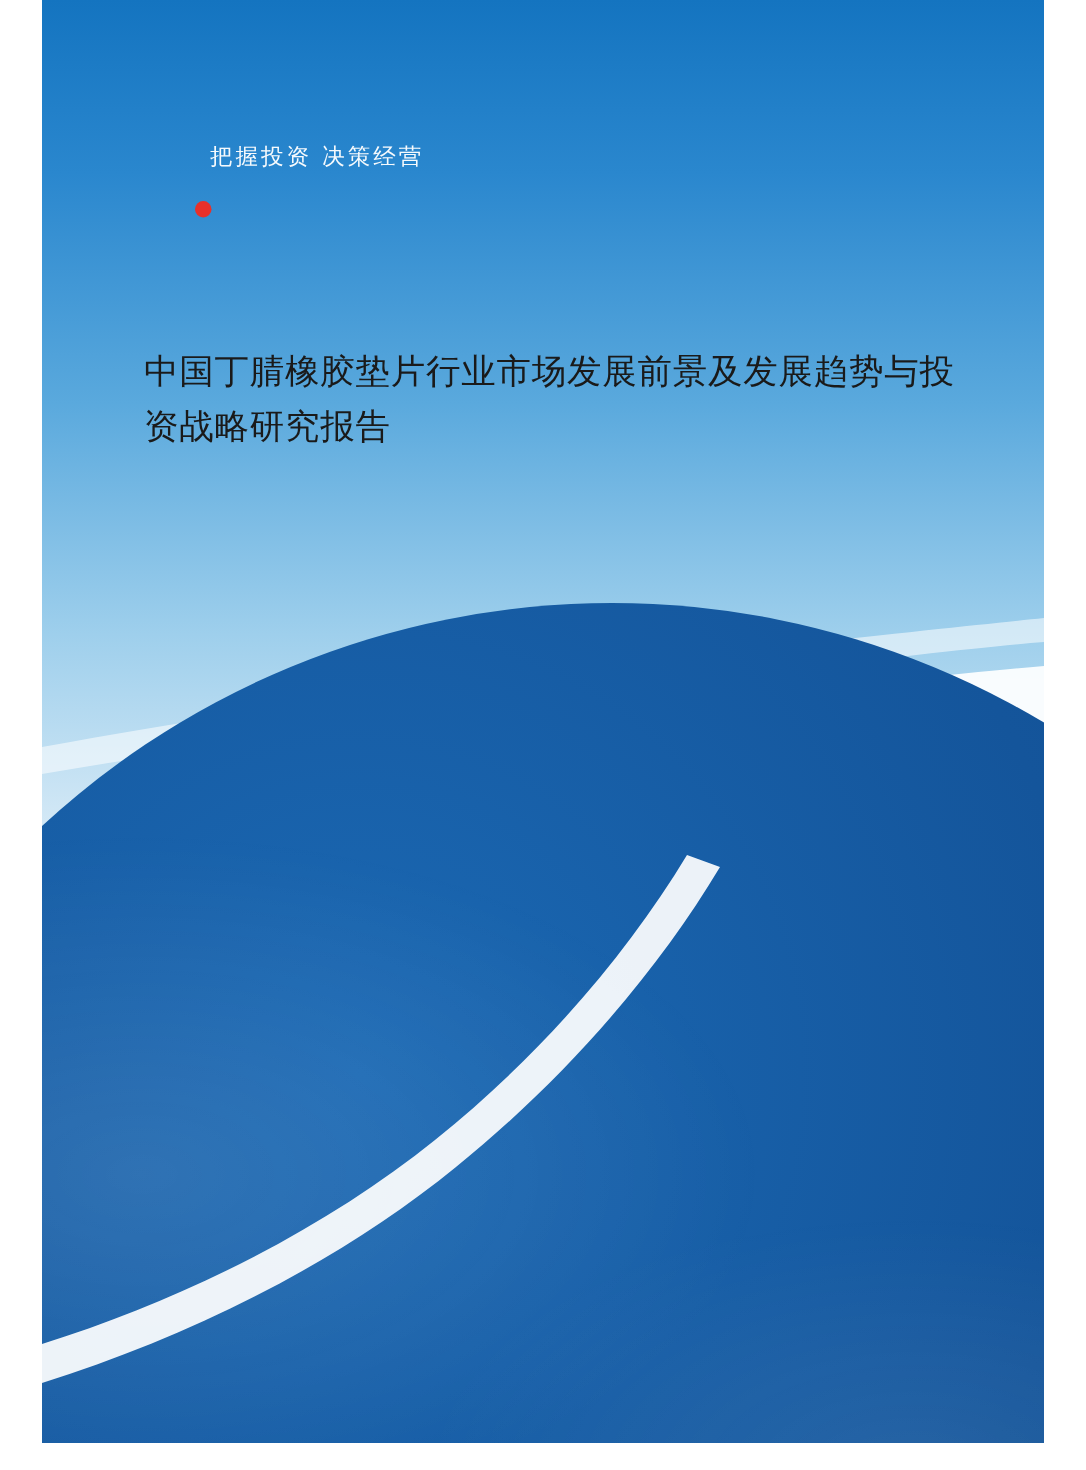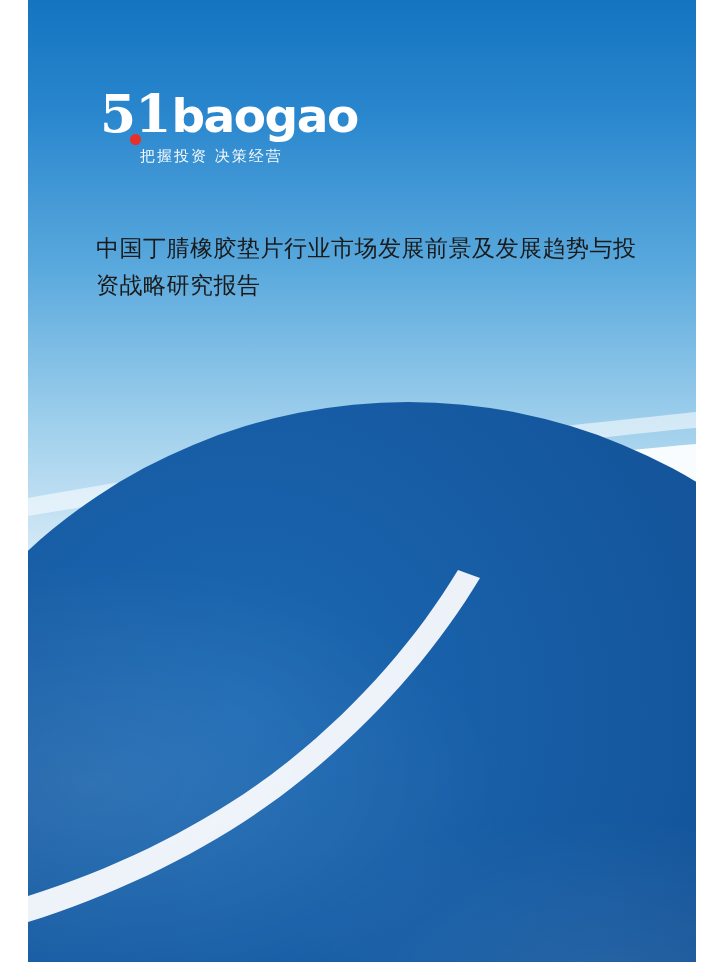--- a/index.html
+++ b/index.html
@@ -161,24 +161,20 @@
     <div class="globe"></div>
     <div class="globe-shade"></div>
 
     <svg class="ribbon" viewBox="0 0 668 962" width="668" height="962" preserveAspectRatio="none" style="top:0;">
       <path d="M0,962 L0,902 C80,876 160,836 226,788 C292,740 346,684 388,628 L668,628 L668,962 Z" fill="none"></path>
       <path d="M0,896 C96,866 190,818 262,760 C334,702 390,636 430,570 L452,578 C410,648 350,718 276,778 C200,840 102,890 0,922 Z" fill="#ffffff" opacity="0.92"></path>
       <path d="M0,962 C110,930 216,876 296,812 C374,750 436,676 478,604 L668,604 L668,962 Z" fill="#0d4686" opacity="0.0"></path>
     </svg>
 
     <div class="brandmark">
-      <div class="brand-row">
-        <span class="brand-51">51</span>
-        <span class="brand-name">baogao</span>
-      </div>
       <div class="brand-tag">把握投资 决策经营</div>
       <div class="brand-dot"></div>
     </div>
 
     <div class="title">中国丁腈橡胶垫片行业市场发展前景及发展趋势与投资战略研究报告</div>
 
   </div>
 </div>
 
 </body></html>

